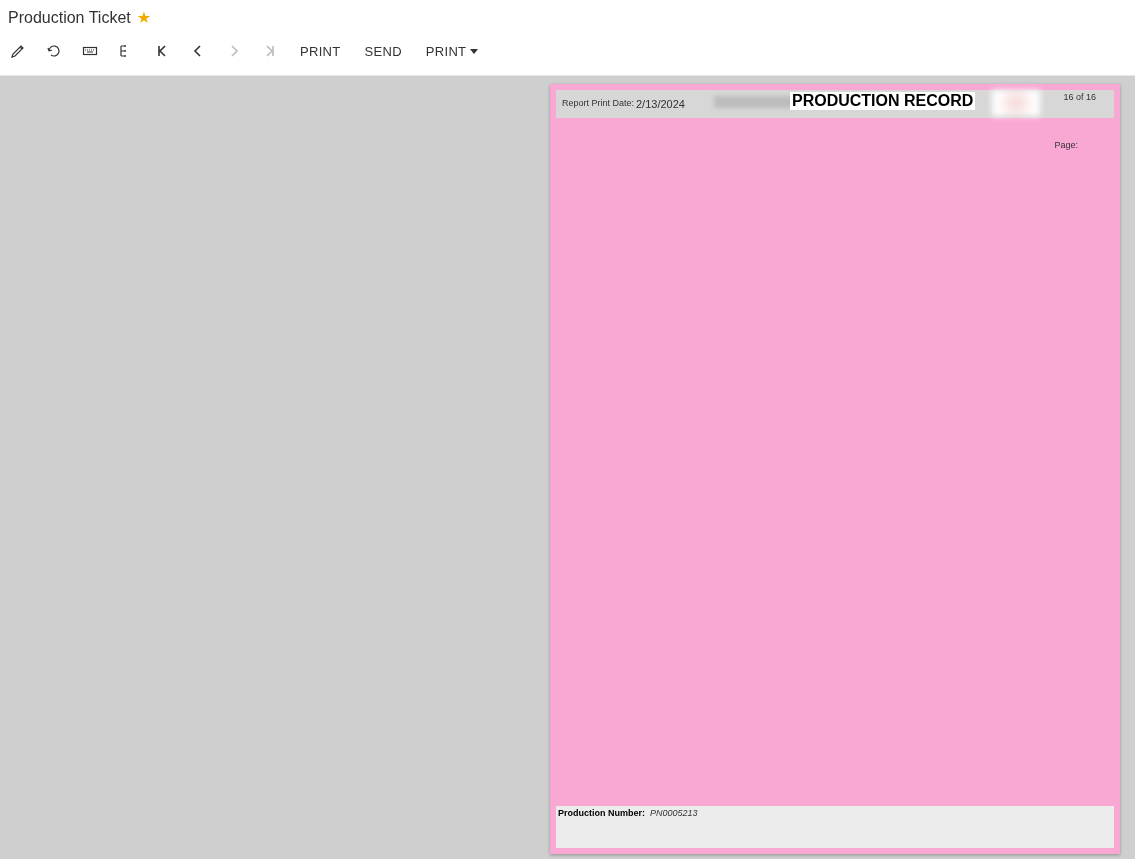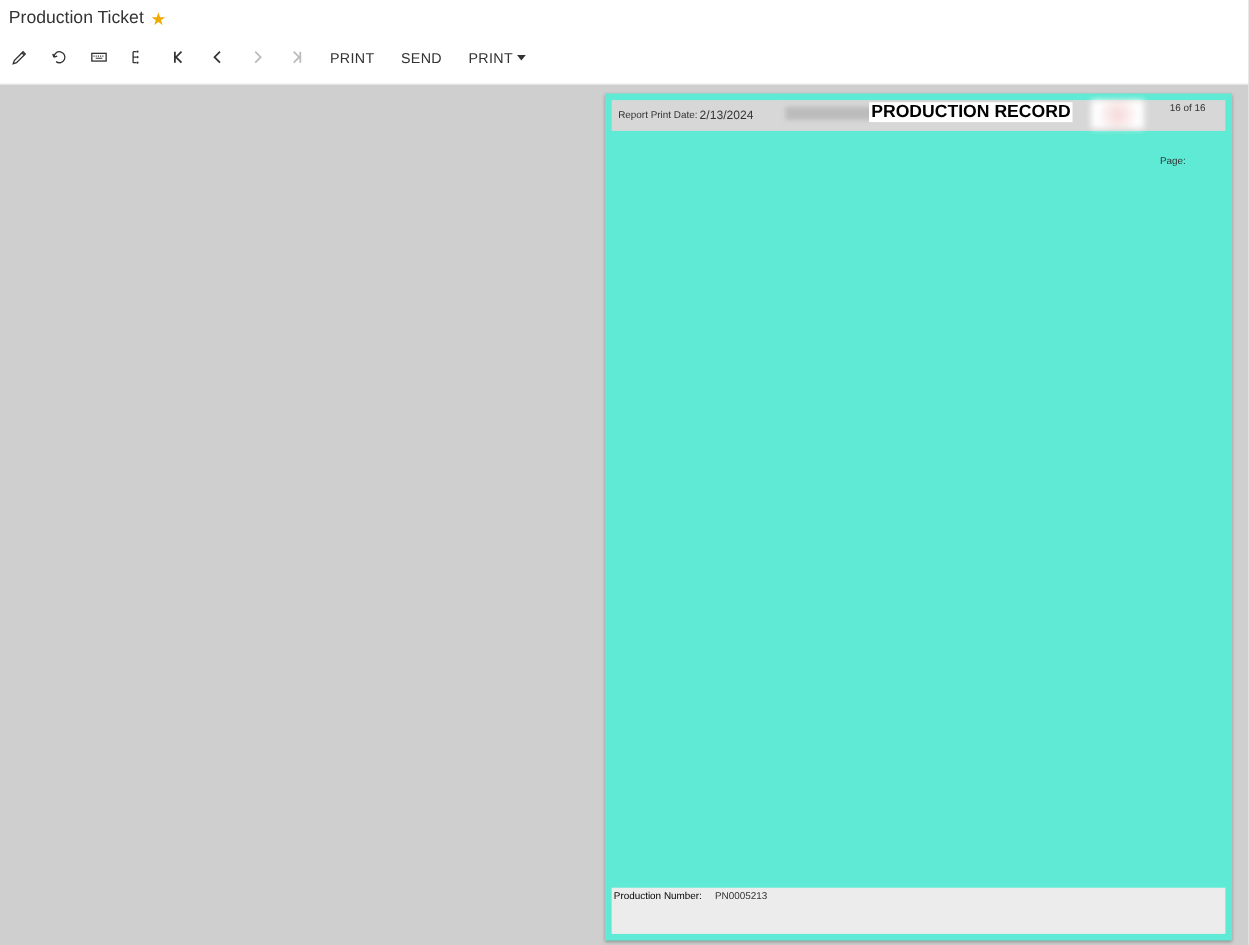--- a/index.html
+++ b/index.html
@@ -9,20 +9,21 @@
     font-size: 14px;
     color: #333;
     background: #fff;
     width: 1135px;
     height: 859px;
     overflow: hidden;
   }
   .header {
     padding: 8px 8px 4px 8px;
     display: flex;
+    align-items: center;
     gap: 6px;
   }
   .header-title {
     font-size: 16px;
     color: #333;
   }
   .star {
     color: #f0ab00;
     font-size: 16px;
   }
@@ -68,21 +69,21 @@
     background: #cfcfcf;
     height: calc(859px - 66px);
     position: relative;
   }
   .page {
     position: absolute;
     top: 8px;
     left: 550px;
     width: 570px;
     height: 770px;
-    background: #5eead4;
+    background: #f9a8d4;
     box-shadow: 0 1px 3px rgba(0,0,0,0.3);
   }
   .page-header-band {
     position: absolute;
     top: 6px;
     left: 6px;
     right: 6px;
     height: 28px;
     background: #d7d7d7;
   }
@@ -141,28 +142,29 @@
     right: 6px;
     height: 42px;
     background: #ececec;
     bottom: 6px;
   }
   .pn-label {
     position: absolute;
     bottom: 36px;
     left: 8px;
     font-size: 9px;
-    font-weight: 400;
+    font-weight: 700;
     color: #000;
   }
   .pn-value {
     position: absolute;
     bottom: 36px;
     left: 100px;
     font-size: 9px;
+    font-style: italic;
     color: #333;
   }
   .redact1 {
     position: absolute;
     top: 6px;
     left: 158px;
     width: 80px;
     height: 12px;
     background: #bcbcbc;
     filter: blur(2px);

